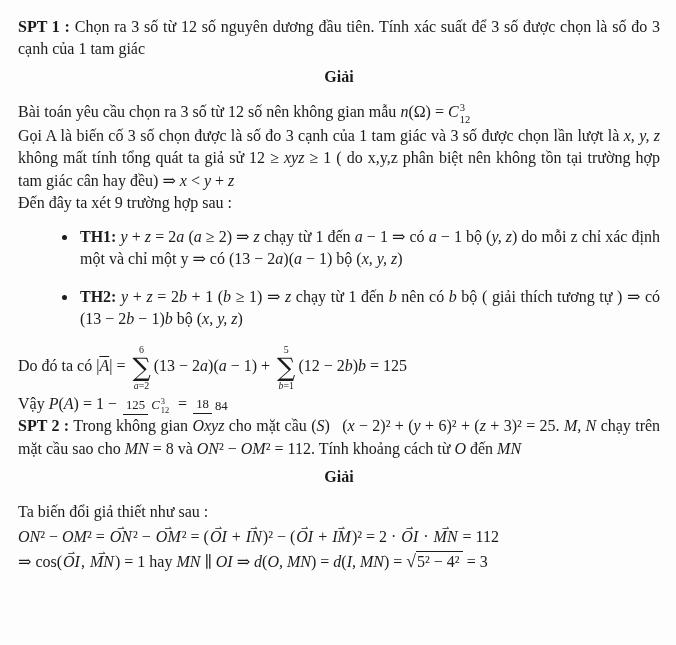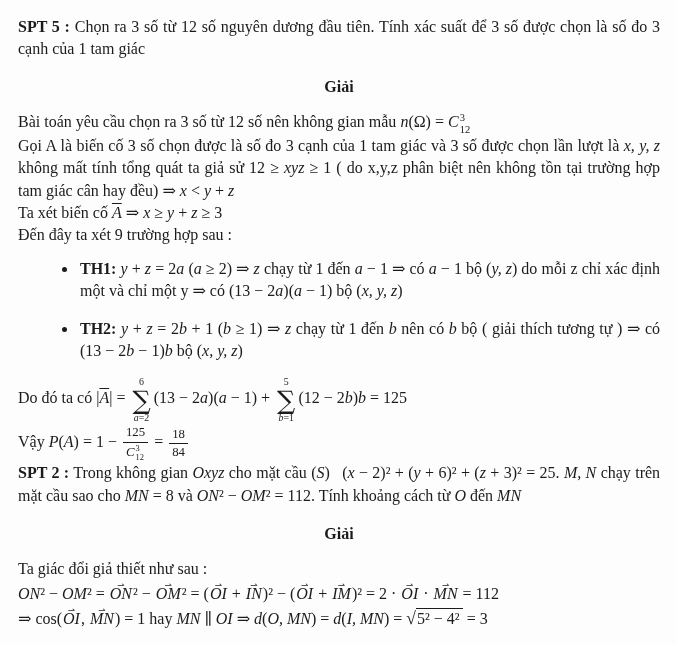--- a/index.html
+++ b/index.html
@@ -4,59 +4,58 @@
 <style>
   html,body{margin:0;padding:0;background:#ffffff;}
   .page{
     width:676px;min-height:645px;box-sizing:border-box;
     padding:16px 16px 8px 18px;
     background:#fdfdfd;color:#1b1b1b;
     font-family:"Liberation Serif","DejaVu Serif",serif;
     font-size:16px;line-height:1.38;
   }
   .para{margin:0;text-align:justify;}
-  .heading{margin:16px 0 13px;text-align:center;font-weight:bold;}
+  .heading{margin:6px 0 13px;text-align:center;font-weight:bold;}
   .mathline{margin:8px 0 2px;text-align:left;}
   .b{font-weight:bold;}
   .i{font-style:italic;}
   ul.cases{margin:12px 0 14px;padding-left:60px;}
   ul.cases li{text-align:justify;padding-left:2px;}
   ul.cases li + li{margin-top:16px;}
   .stk{display:inline-flex;flex-direction:column;align-items:flex-start;
        font-size:0.66em;line-height:1.12;vertical-align:middle;margin-left:1px;font-style:normal;}
   .sum{display:inline-flex;flex-direction:column;align-items:center;
        vertical-align:middle;line-height:1;margin:0 3px;}
   .sum-lim{font-size:0.62em;line-height:1.15;white-space:nowrap;}
   .sum-sigma{font-size:1.6em;line-height:0.95;font-family:"DejaVu Serif",serif;}
-  .frac{display:inline-flex;flex-direction:column;align-items:flex-start;
+  .frac{display:inline-flex;align-items:flex-end;
         vertical-align:middle;font-size:0.8em;line-height:1.2;text-align:center;margin:0 2px;}
   .frac-num{display:block;padding:0 3px 1px;border-bottom:1px solid currentColor;}
   .frac-den{display:block;padding:1px 3px 0;}
   .bar{text-decoration:overline;font-style:italic;}
   .vec{display:inline-block;text-align:center;font-style:italic;line-height:1.05;vertical-align:baseline;margin:0 1px;}
   .vec-arrow{display:block;font-size:0.55em;line-height:0.7;font-style:normal;
              font-family:"DejaVu Sans",sans-serif;transform:translateY(2px);}
   .vec-body{display:block;}
   .sqrt{white-space:nowrap;}
   .sqrt-sign{font-size:1.1em;}
   .sqrt-body{border-top:1px solid currentColor;padding:1px 3px 0 1px;}
 </style>
 </head>
 <body>
 
 <div class="page">
   <div>
-      <div class="para"><span class="b">SPT 5 :</span>  Chọn ra 3 số từ 12 số nguyên dương đầu tiên. Tính xác suất để 3 số được chọn là số đo 3 cạnh của 1 tam giác</div>
+      <div class="para"><span class="b">SPT 1 :</span>  Chọn ra 3 số từ 12 số nguyên dương đầu tiên. Tính xác suất để 3 số được chọn là số đo 3 cạnh của 1 tam giác</div>
       <div class="heading"><span class="b">Giải</span></div>
       <div class="para">Bài toán yêu cầu chọn ra 3 số từ 12 số nên không gian mẫu <span class="i">n</span>(Ω) = <span class="i">C</span><span class="stk">
           <span class="stk-sup">3</span>
           <span class="stk-sub">12</span>
         </span></div>
       <div class="para">Gọi A là biến cố 3 số chọn được là số đo 3 cạnh của 1 tam giác và 3 số được chọn lần lượt là <span class="i">x, y, z</span> không mất tính tổng quát ta giả sử 12 ≥ <span class="i">xyz</span> ≥ 1 ( do x,y,z phân biệt nên không tồn tại trường hợp tam giác cân hay đều) ⇒ <span class="i">x</span> &lt; <span class="i">y</span> + <span class="i">z</span></div>
-      <div class="para">Ta xét biến cố <span class="bar">A</span> ⇒ <span class="i">x</span> ≥ <span class="i">y</span> + <span class="i">z</span> ≥ 3</div>
       <div class="para">Đến đây ta xét 9 trường hợp sau :</div>
       <ul class="cases">
         <li><span class="b">TH1:</span>  <span class="i">y</span> + <span class="i">z</span> = 2<span class="i">a</span>  (<span class="i">a</span> ≥ 2) ⇒ <span class="i">z</span> chạy từ 1 đến <span class="i">a</span> − 1 ⇒ có <span class="i">a</span> − 1 bộ (<span class="i">y, z</span>) do mỗi z chỉ xác định một và chỉ một y ⇒ có (13 − 2<span class="i">a</span>)(<span class="i">a</span> − 1) bộ (<span class="i">x, y, z</span>)</li>
         <li><span class="b">TH2:</span>  <span class="i">y</span> + <span class="i">z</span> = 2<span class="i">b</span> + 1  (<span class="i">b</span> ≥ 1) ⇒ <span class="i">z</span> chạy từ 1 đến <span class="i">b</span> nên có <span class="i">b</span> bộ ( giải thích tương tự ) ⇒ có (13 − 2<span class="i">b</span> − 1)<span class="i">b</span> bộ (<span class="i">x, y, z</span>)</li>
       </ul>
       <div class="para mathline">Do đó ta có |<span class="bar">A</span>| = <span class="sum">
           <span class="sum-lim">6</span>
           <span class="sum-sigma">∑</span>
           <span class="sum-lim"><span class="i">a</span>=2</span>
         </span>(13 − 2<span class="i">a</span>)(<span class="i">a</span> − 1) + <span class="sum">
@@ -69,17 +68,17 @@
           <span class="frac-den"><span class="i">C</span><span class="stk">
               <span class="stk-sup">3</span>
               <span class="stk-sub">12</span>
             </span></span>
         </span> = <span class="frac">
           <span class="frac-num">18</span>
           <span class="frac-den">84</span>
         </span></div>
       <div class="para"><span class="b">SPT 2 :</span> Trong không gian <span class="i">Oxyz</span> cho mặt cầu (<span class="i">S</span>)  (<span class="i">x</span> − 2)² + (<span class="i">y</span> + 6)² + (<span class="i">z</span> + 3)² = 25. <span class="i">M, N</span> chạy trên mặt cầu sao cho <span class="i">MN</span> = 8 và <span class="i">ON</span>² − <span class="i">OM</span>² = 112. Tính khoảng cách từ <span class="i">O</span> đến <span class="i">MN</span></div>
       <div class="heading"><span class="b">Giải</span></div>
-      <div class="para">Ta giác đổi giả thiết như sau :</div>
+      <div class="para">Ta biến đổi giả thiết như sau :</div>
       <div class="para"><span class="i">ON</span>² − <span class="i">OM</span>² = <span class="vec"><span class="vec-arrow">⇀</span><span class="vec-body">ON</span></span>² − <span class="vec"><span class="vec-arrow">⇀</span><span class="vec-body">OM</span></span>² = (<span class="vec"><span class="vec-arrow">⇀</span><span class="vec-body">OI</span></span> + <span class="vec"><span class="vec-arrow">⇀</span><span class="vec-body">IN</span></span>)² − (<span class="vec"><span class="vec-arrow">⇀</span><span class="vec-body">OI</span></span> + <span class="vec"><span class="vec-arrow">⇀</span><span class="vec-body">IM</span></span>)² = 2 · <span class="vec"><span class="vec-arrow">⇀</span><span class="vec-body">OI</span></span> · <span class="vec"><span class="vec-arrow">⇀</span><span class="vec-body">MN</span></span> = 112</div>
       <div class="para">⇒ cos(<span class="vec"><span class="vec-arrow">⇀</span><span class="vec-body">OI</span></span>, <span class="vec"><span class="vec-arrow">⇀</span><span class="vec-body">MN</span></span>) = 1 hay <span class="i">MN</span> ∥ <span class="i">OI</span> ⇒ <span class="i">d</span>(<span class="i">O, MN</span>) = <span class="i">d</span>(<span class="i">I, MN</span>) = <span class="sqrt"><span class="sqrt-sign">√</span><span class="sqrt-body">5² − 4²</span></span> = 3</div>
     </div>
 </div>
 
 </body></html>

